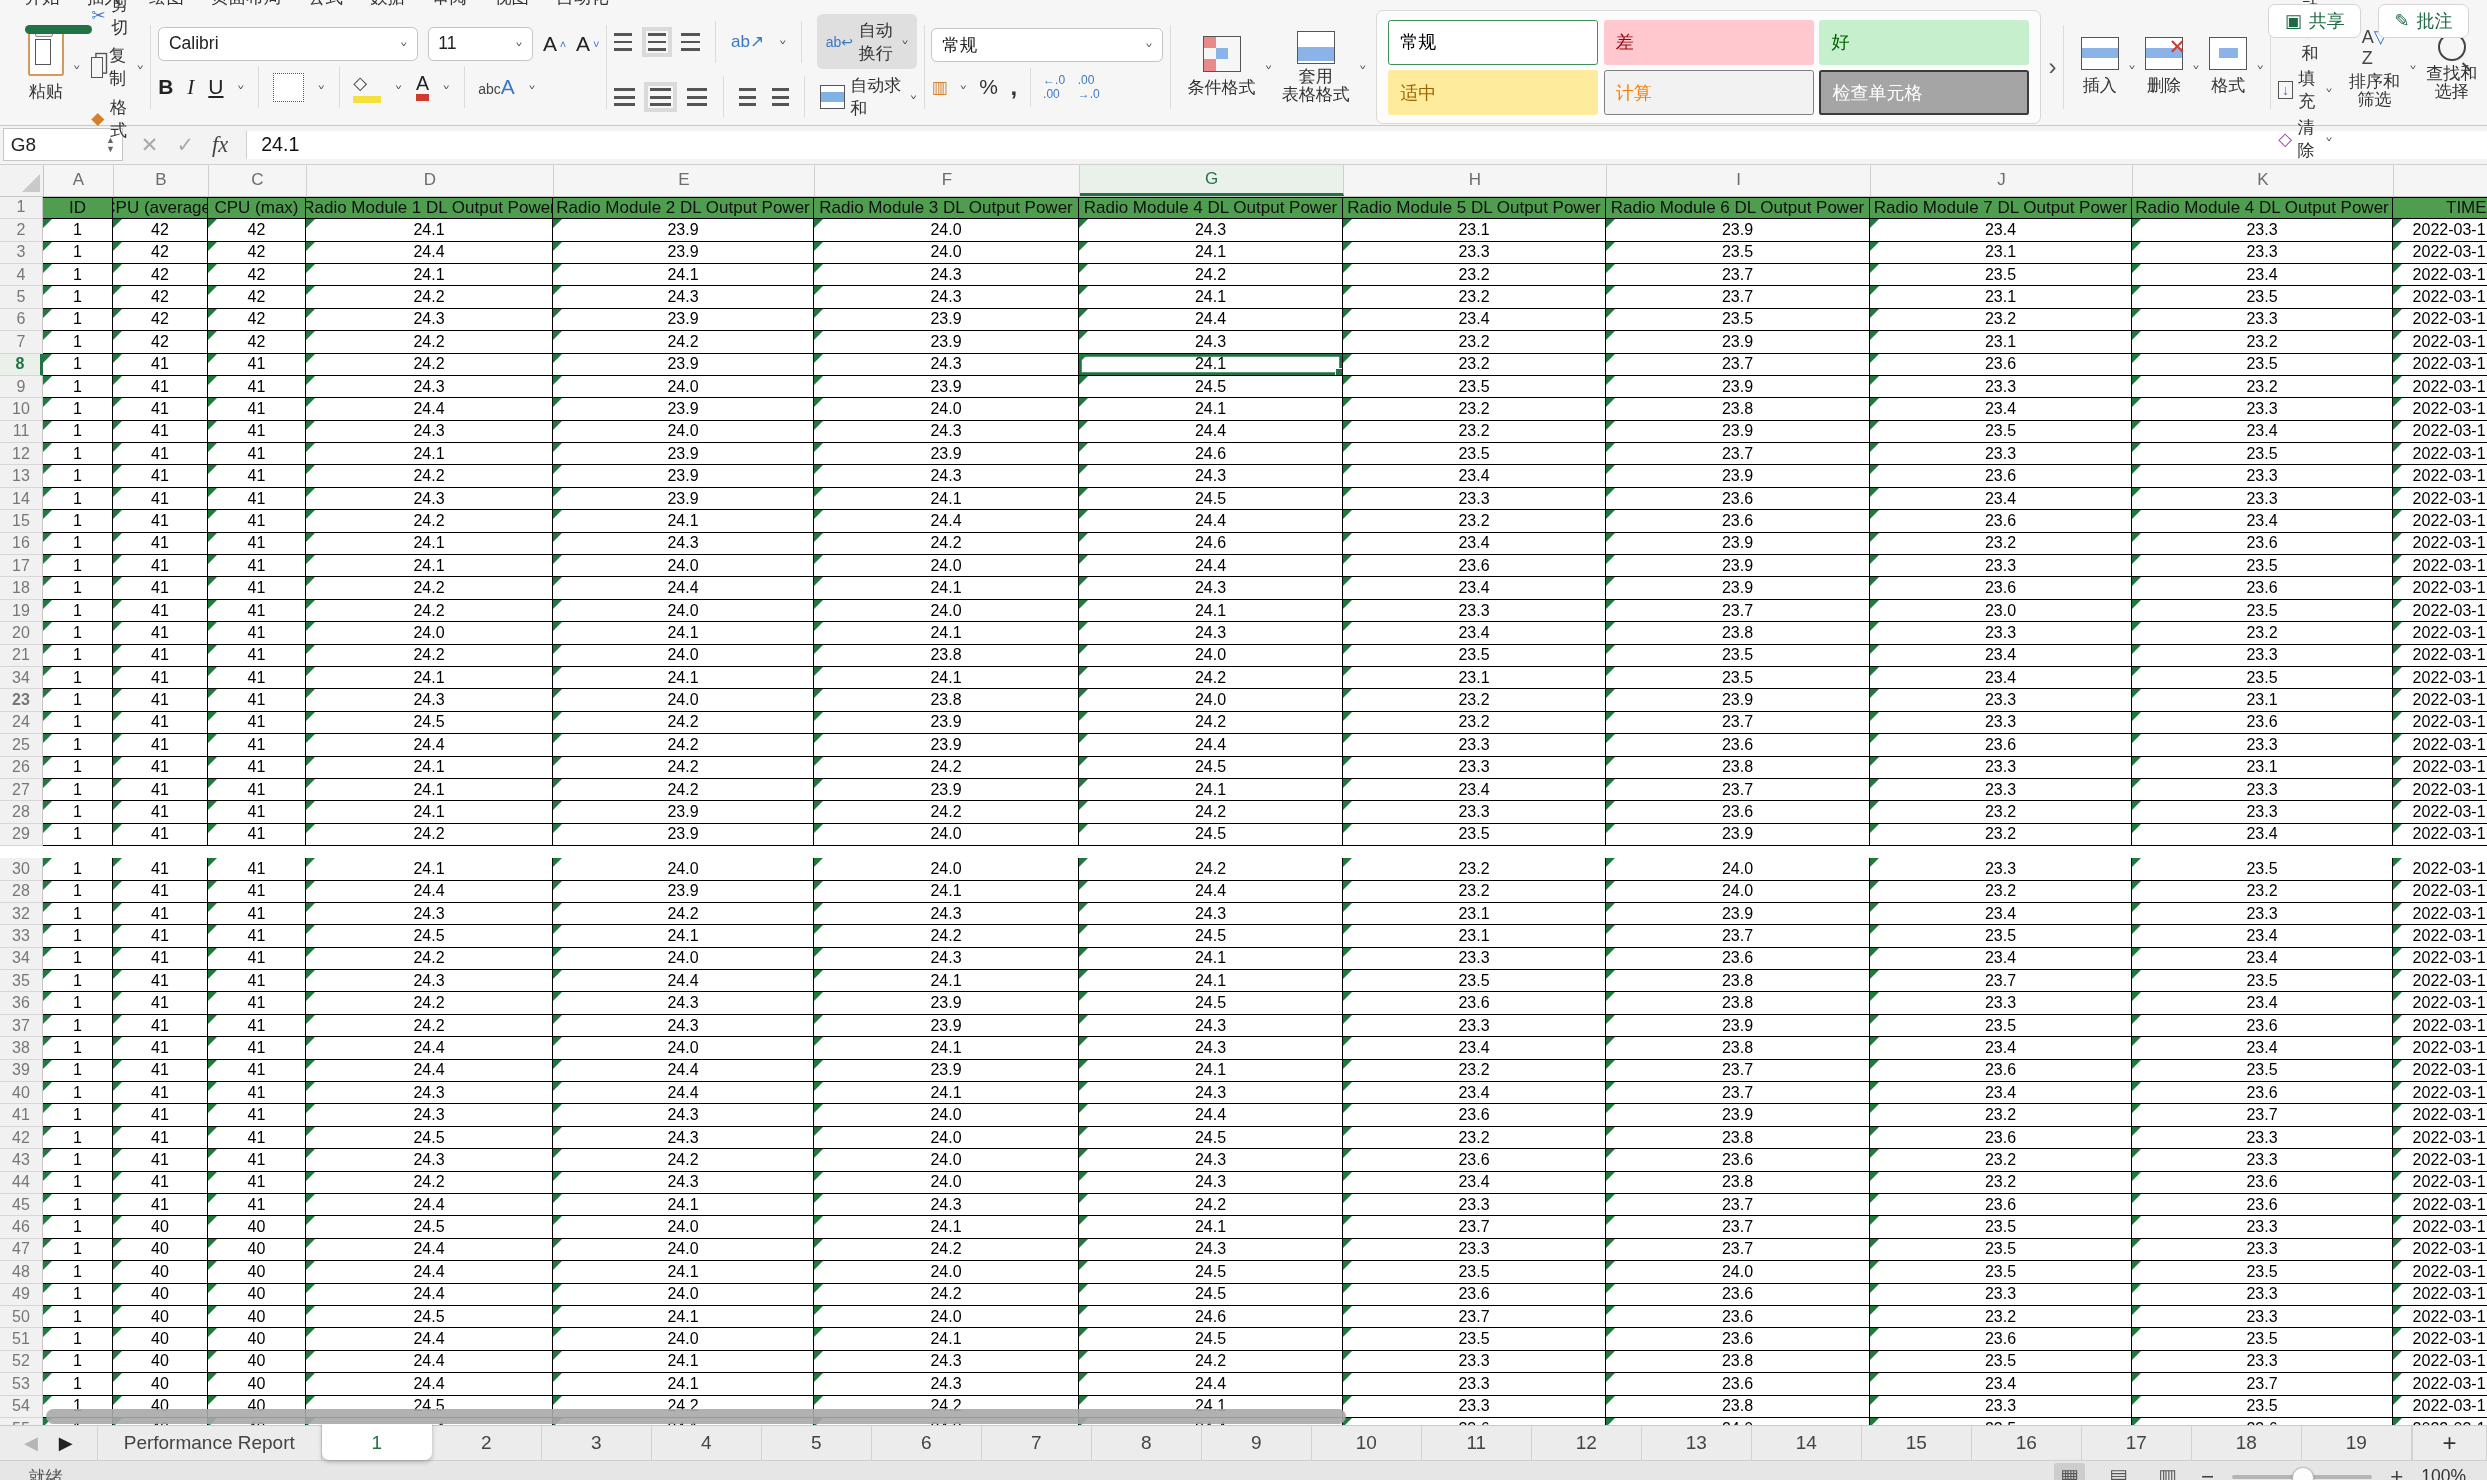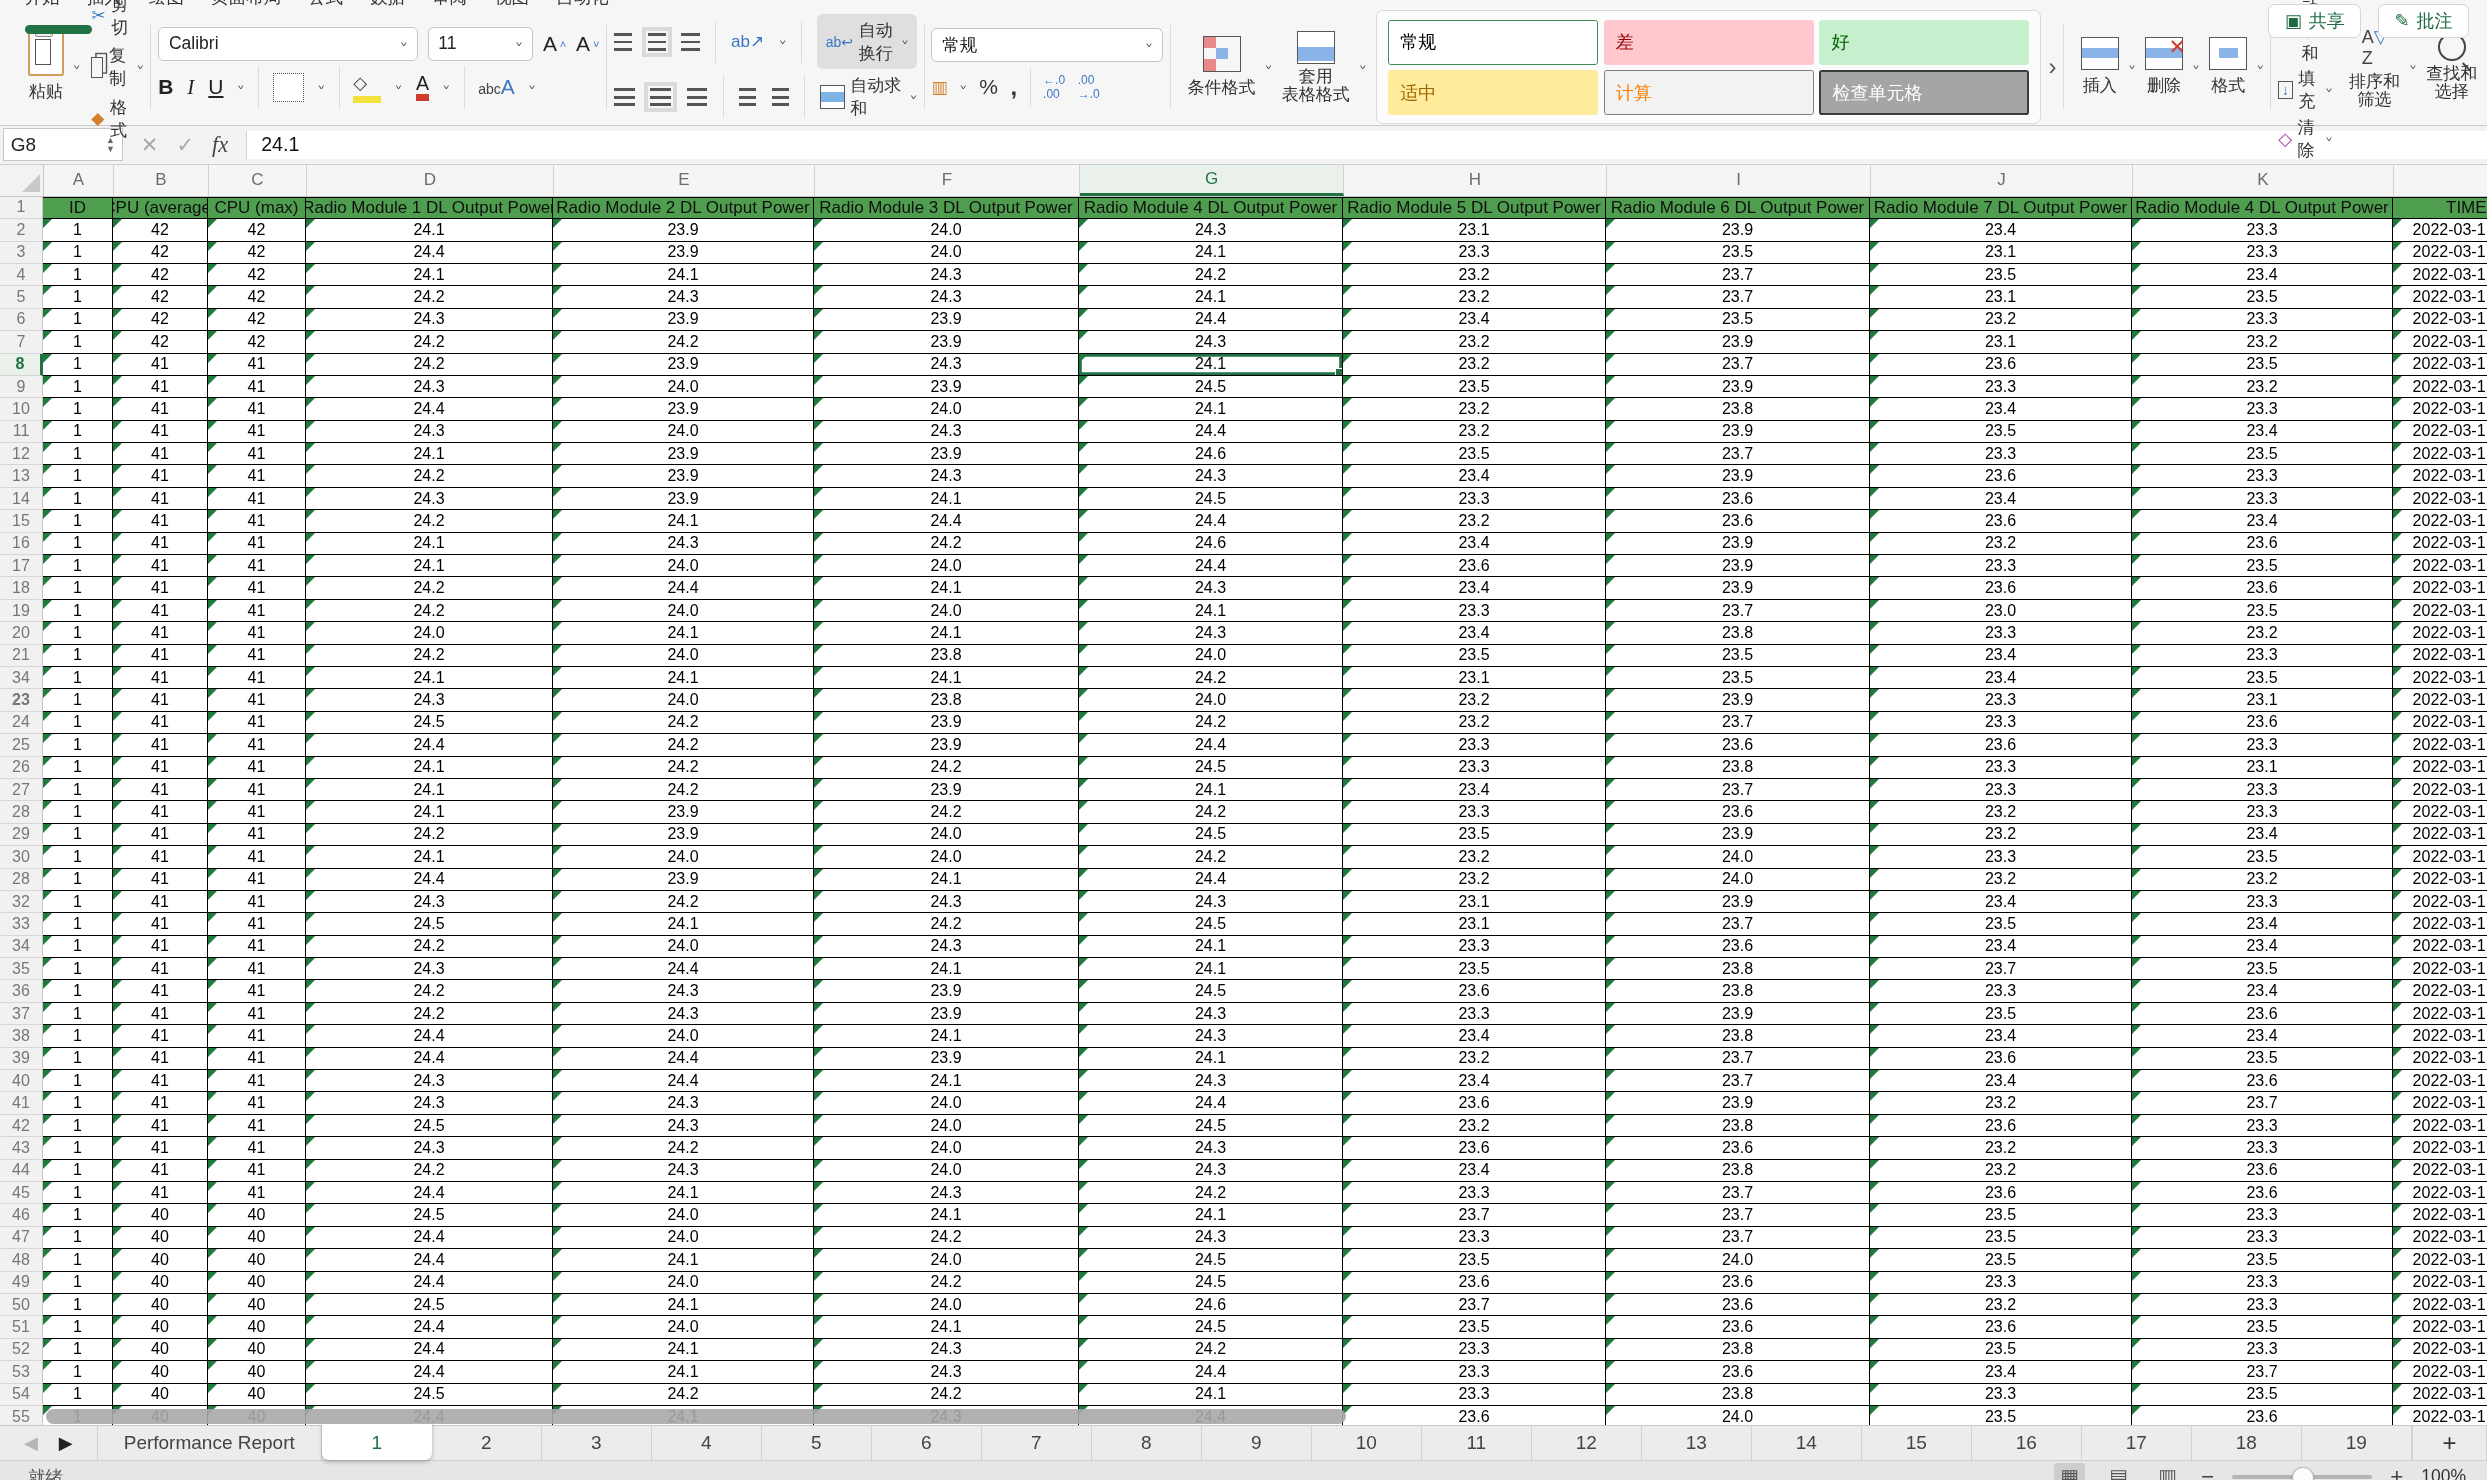--- a/index.html
+++ b/index.html
@@ -789,21 +789,21 @@
         <div class="dcell" style="width: 247px; height: 22.4px;">24.2</div>
         <div class="dcell" style="width: 261px; height: 22.4px;">23.9</div>
         <div class="dcell" style="width: 265px; height: 22.4px;">24.0</div>
         <div class="dcell" style="width: 264px; height: 22.4px;">24.5</div>
         <div class="dcell" style="width: 263px; height: 22.4px;">23.5</div>
         <div class="dcell" style="width: 264px; height: 22.4px;">23.9</div>
         <div class="dcell" style="width: 262px; height: 22.4px;">23.2</div>
         <div class="dcell" style="width: 261px; height: 22.4px;">23.4</div>
         <div class="dcell time" style="width: 259px; height: 22.4px;">2022-03-1</div>
       </div>
-      <div class="grow" style="height: 22.4px;">
+      <div class="grow" style="height: 22.4px; margin-top: 12px;">
         <div class="gut" style="height: 22.4px;">30</div>
         <div class="dcell" style="width: 70px; height: 22.4px;">1</div>
         <div class="dcell" style="width: 95px; height: 22.4px;">41</div>
         <div class="dcell" style="width: 98px; height: 22.4px;">41</div>
         <div class="dcell" style="width: 247px; height: 22.4px;">24.1</div>
         <div class="dcell" style="width: 261px; height: 22.4px;">24.0</div>
         <div class="dcell" style="width: 265px; height: 22.4px;">24.0</div>
         <div class="dcell" style="width: 264px; height: 22.4px;">24.2</div>
         <div class="dcell" style="width: 263px; height: 22.4px;">23.2</div>
         <div class="dcell" style="width: 264px; height: 22.4px;">24.0</div>

